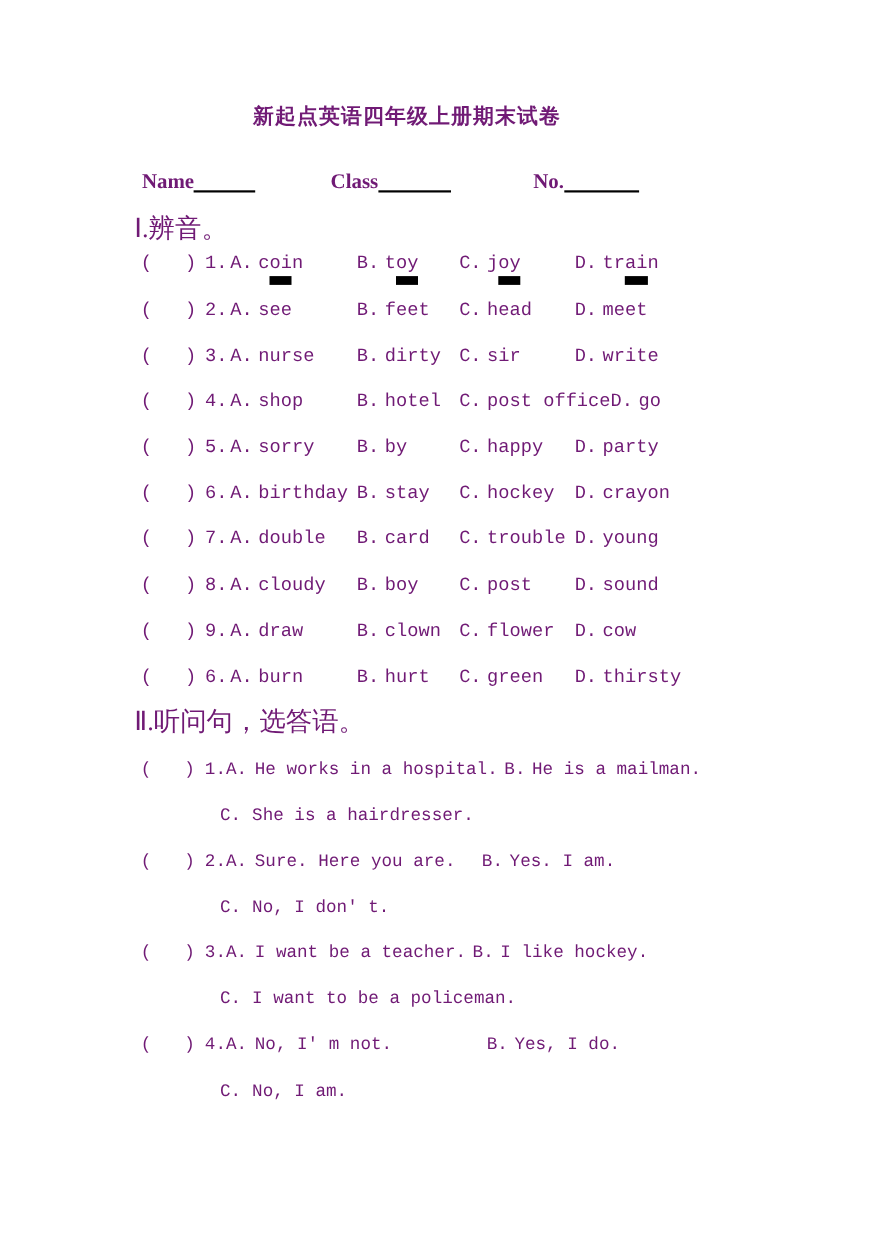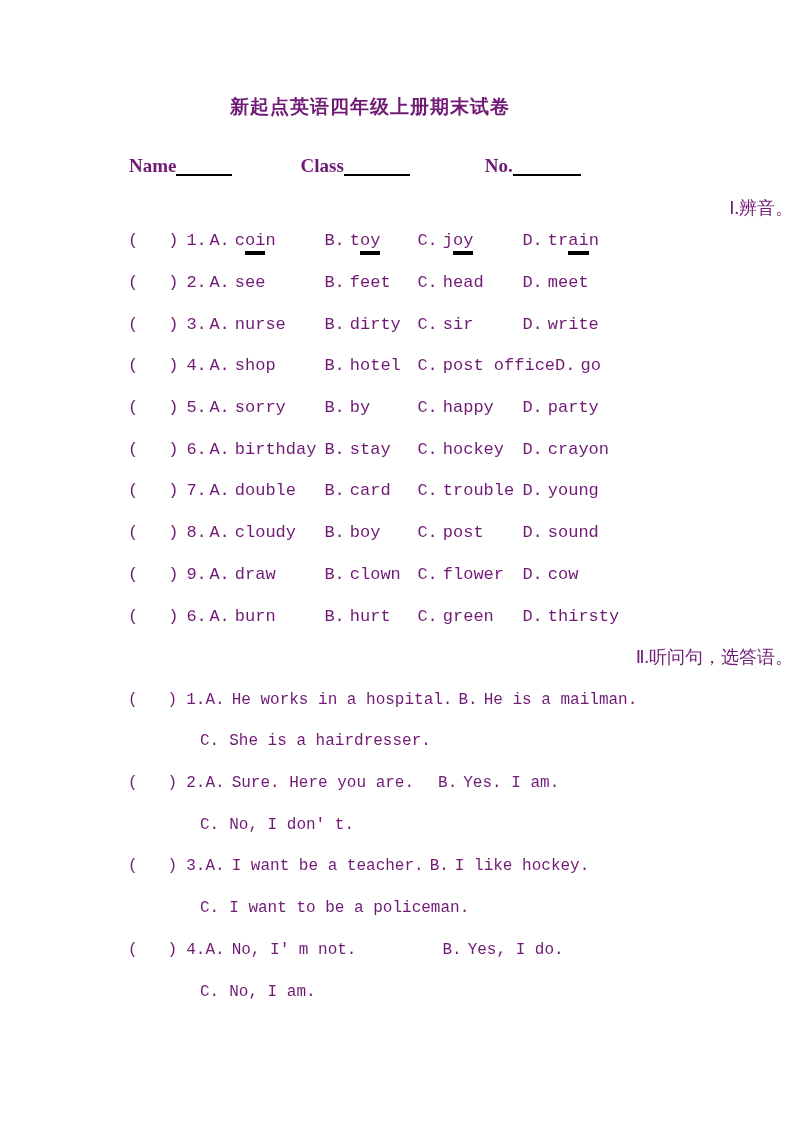--- a/index.html
+++ b/index.html
@@ -9,32 +9,32 @@
          font-family:"Liberation Sans","DejaVu Sans",sans-serif;
          font-weight:bold;font-size:19px;line-height:26px;letter-spacing:1px;}
   .fields{display:flex;align-items:center;margin:34px 0 0 129px;height:24px;
           font-family:"Liberation Serif","DejaVu Serif",serif;
           font-weight:bold;font-size:19px;line-height:24px;}
   .blank{display:inline-block;height:12px;border-bottom:2px solid #000;transform:translateY(4px);}
   .fg0 .blank{width:56px;}
   .fg1{margin-left:68px;}.fg1 .blank{width:66px;}
   .fg2{margin-left:75px;}.fg2 .blank{width:68px;}
   .sheading{margin:18px 0 0 122px;font-family:"Liberation Serif","DejaVu Sans",serif;
-            font-size:18px;line-height:24px;text-align:right;}
+            font-size:24px;line-height:24px;}
   #s2h{margin-top:8px;}
   .qrow{display:flex;align-items:center;height:41.7px;padding-left:128px;white-space:pre;
         font-family:"Liberation Mono","DejaVu Sans Mono",monospace;font-size:17px;line-height:1;}
   .s2 .qrow{font-size:16px;}
   .s2{margin-top:10px;}
   .brsp{display:inline-block;width:30px;}
   .qnum{display:inline-block;min-width:23px;margin-left:8px;}
   .opt{display:flex;align-items:baseline;}
   .optA{min-width:115px;}.optB{min-width:93px;}.optC{min-width:105px;}
   .optlabel{margin-right:5px;}
-  .u{border-bottom:4px solid #000000;padding-bottom:1px;}
+  .u{border-bottom:8px solid #000000;padding-bottom:1px;}
   .numA{margin-left:9px;}
   .textA{margin-left:7px;}
   .blabel{margin-right:6px;}
   .bgroup{display:flex;align-items:baseline;}
   .cline{padding-left:200px;}
   .clabel{margin-right:10px;}
 </style>
 </head>
 <body>
 

